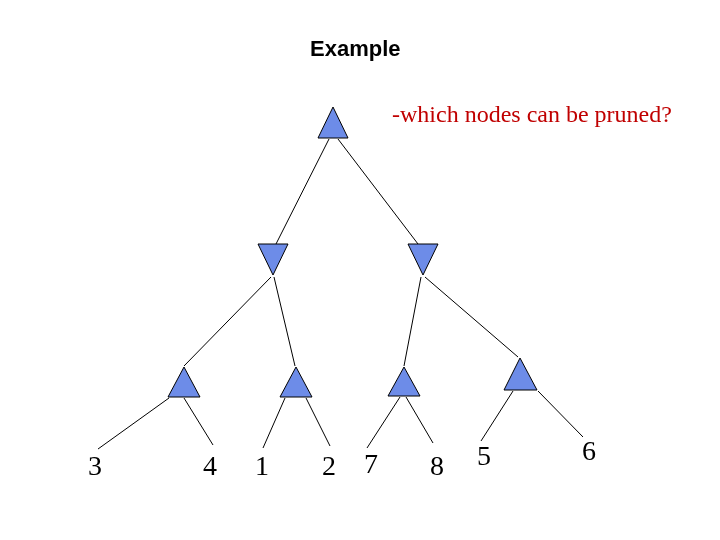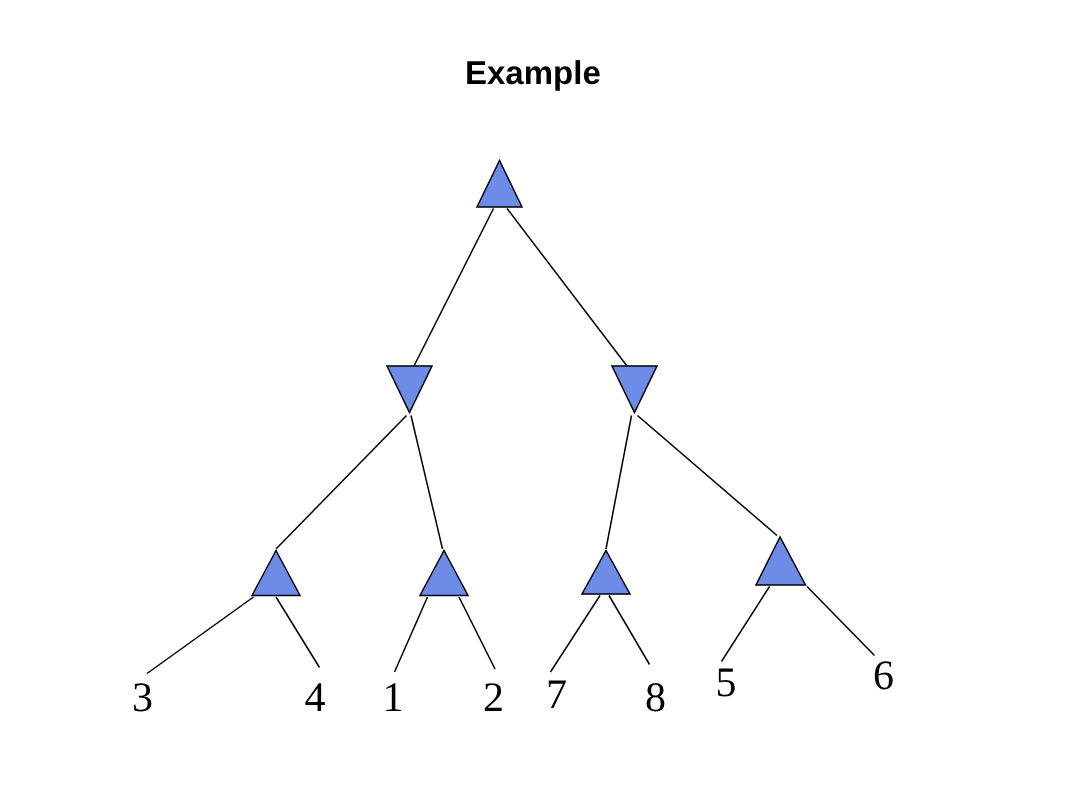--- a/index.html
+++ b/index.html
@@ -43,20 +43,21 @@
     line-height:28px;
     color:#000000;
   }
 </style>
 </head>
 <body>
 
 <div class="slide" style="background: rgb(255, 255, 255); text-align: right;">
   <div class="title" style="color: rgb(0, 0, 0);">Example</div>
 
+  <div class="question" style="color: rgb(192, 0, 0);">-which nodes can be pruned?</div>
 
   <svg class="tree-svg" viewBox="0 0 720 540" xmlns="http://www.w3.org/2000/svg">
       <line x1="329" y1="139" x2="276" y2="244" stroke="#000000" stroke-width="1"></line>
       <line x1="338" y1="139" x2="418" y2="244" stroke="#000000" stroke-width="1"></line>
       <line x1="271" y1="277" x2="184" y2="366" stroke="#000000" stroke-width="1"></line>
       <line x1="274" y1="277" x2="295" y2="366" stroke="#000000" stroke-width="1"></line>
       <line x1="421" y1="277" x2="404" y2="366" stroke="#000000" stroke-width="1"></line>
       <line x1="425" y1="277" x2="518" y2="357" stroke="#000000" stroke-width="1"></line>
       <line x1="169" y1="398" x2="98" y2="449" stroke="#000000" stroke-width="1"></line>
       <line x1="184" y1="398" x2="213" y2="445" stroke="#000000" stroke-width="1"></line>

